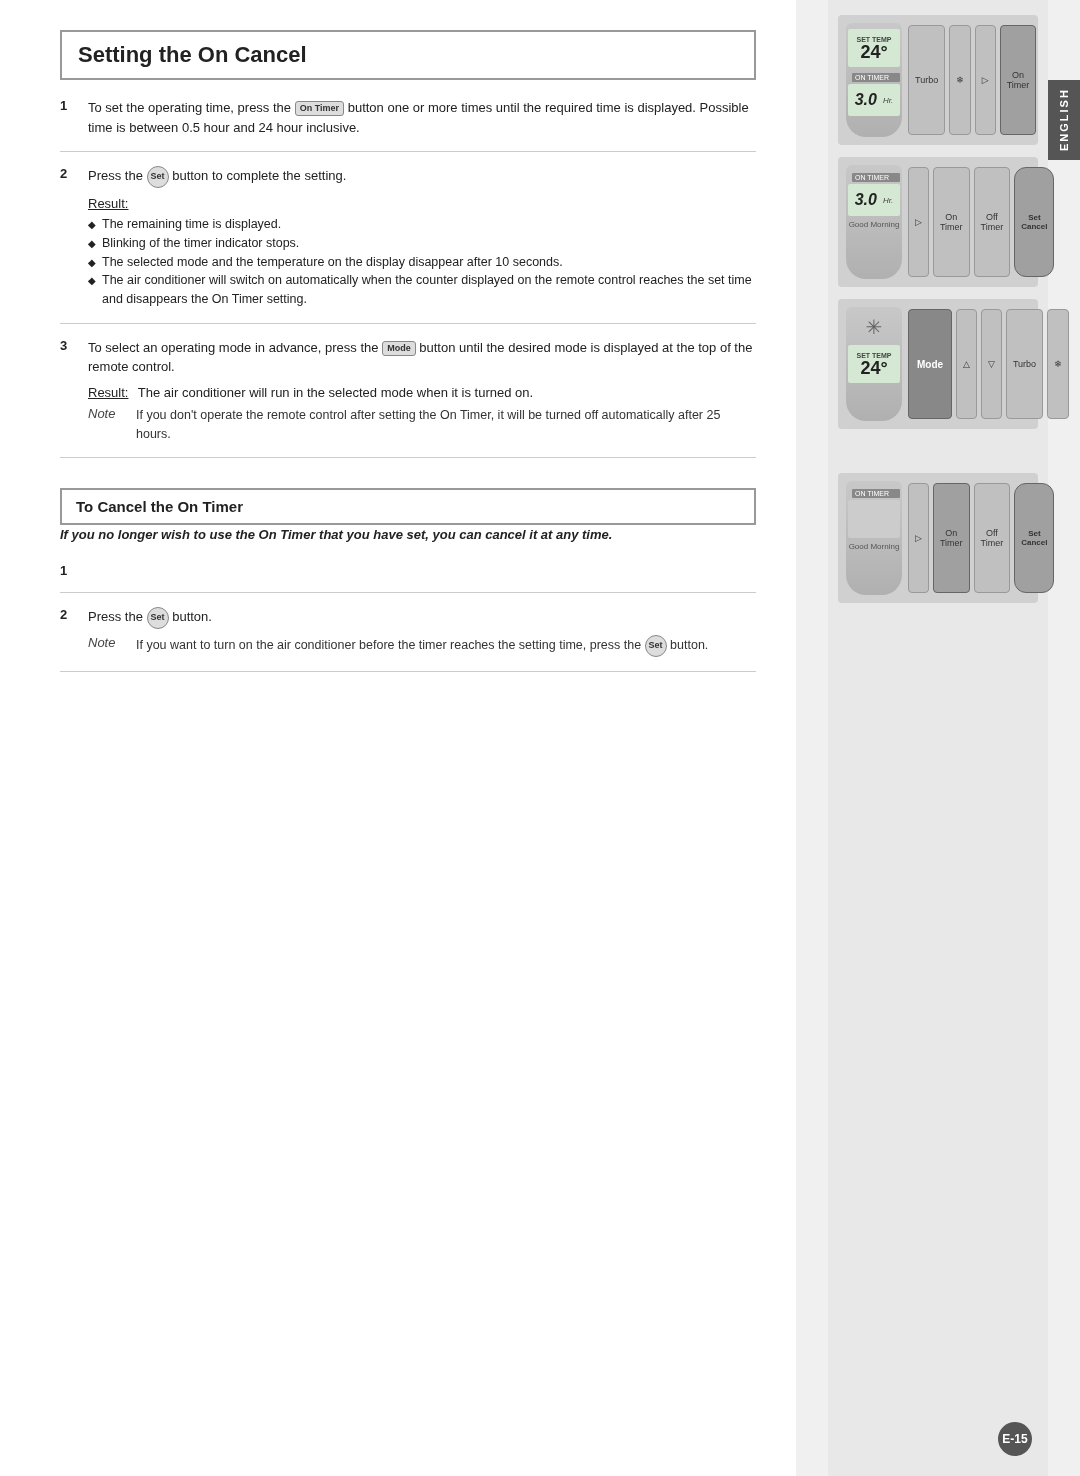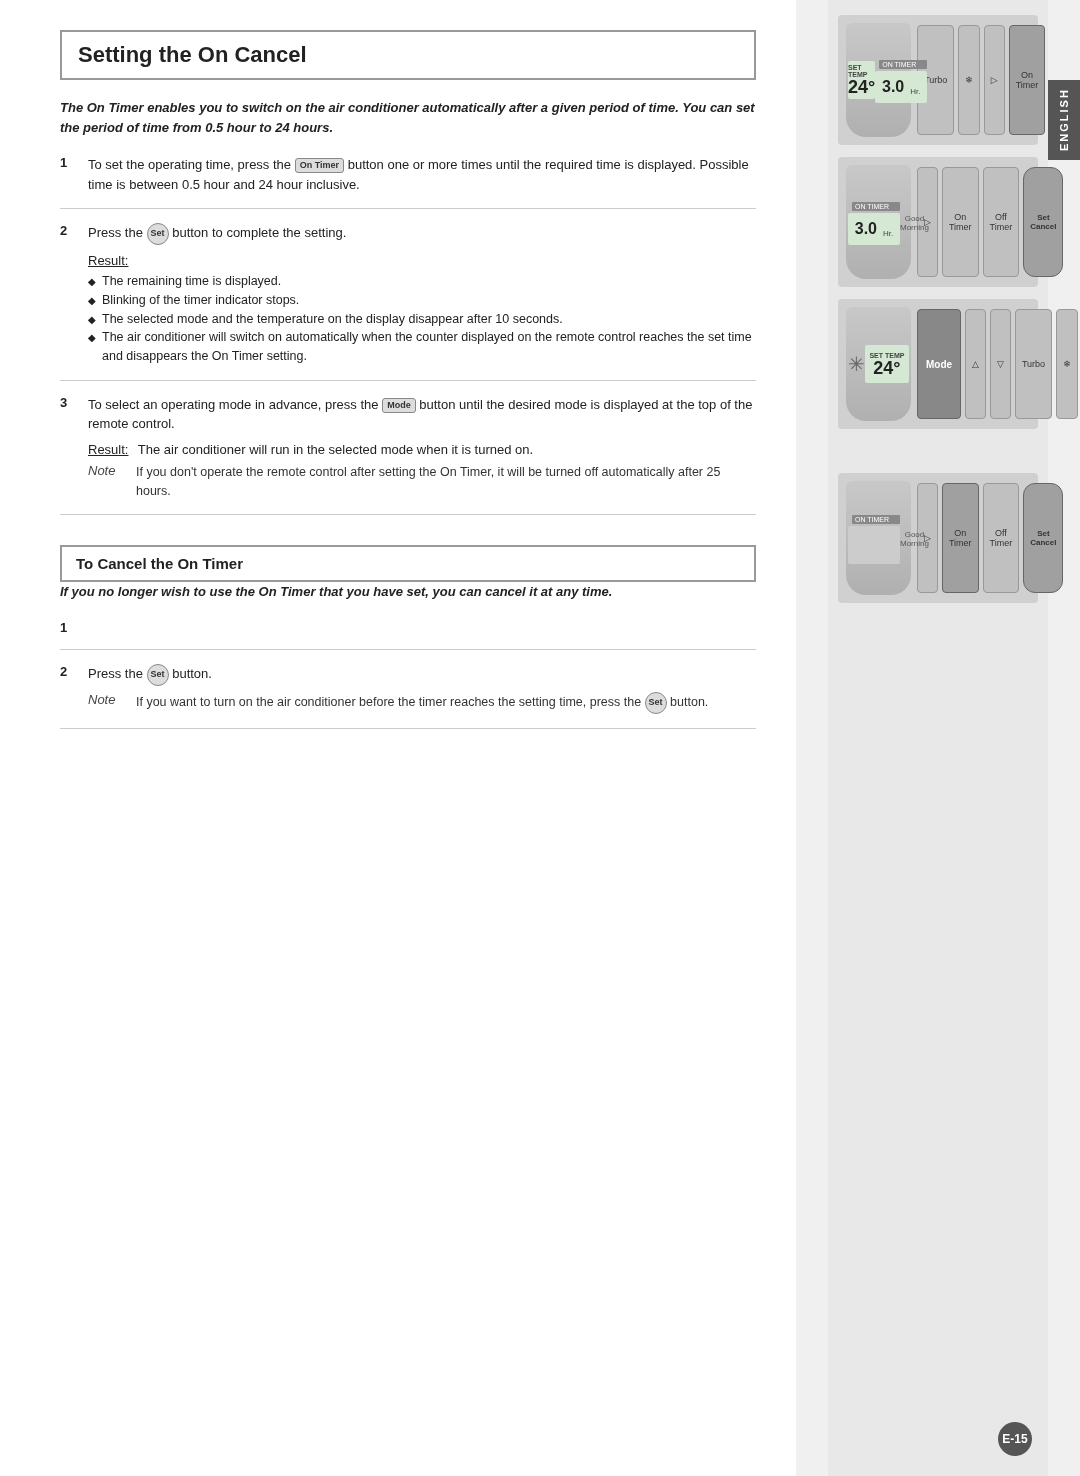--- a/index.html
+++ b/index.html
@@ -201,21 +201,21 @@
       display: flex;
       gap: 6px;
       align-items: stretch;
       min-height: 130px;
     }
     .remote-left {
       width: 65px;
       background: linear-gradient(180deg, #c8c8c8 0%, #b0b0b0 100%);
       border-radius: 6px 6px 20px 20px;
       display: flex;
-      flex-direction: row;
+      flex-direction: column;
       align-items: center;
       padding: 4px 2px;
       font-size: 8px;
       color: #333;
       position: relative;
     }
     .remote-display {
       background: #d4e8d4;
       width: 52px;
       height: 38px;
@@ -233,22 +233,23 @@
       font-weight: bold;
     }
     .remote-display .temp-val {
       font-size: 18px;
       font-weight: bold;
       color: #222;
       line-height: 1;
     }
     .remote-display .timer-row {
       display: flex;
-      align-items: flex-end;
+      align-items: center;
       gap: 6px;
+      font-style: italic;
     }
     .remote-display .timer-val {
       font-size: 16px;
       font-weight: bold;
       color: #222;
     }
     .remote-display .timer-unit {
       font-size: 8px;
       color: #444;
     }
@@ -324,21 +325,20 @@
   <div class="side-tab">
     <span>ENGLISH</span>
   </div>
 
   <div class="main-content">
 
     <div class="section-header">
       <h1>Setting the On Cancel</h1>
     </div>
 
-    <p class="intro-text">The On Timer enables you to switch on the air conditioner automatically after a given period of time. You can set the period of time from 0.5 hour to 24 hours.</p>
 
     <div class="step">
       <div class="step-num">1</div>
       <div class="step-content">
         <p>
           <span>To set the operating time, press the</span>
           <span class="btn-ref">On Timer</span>
           <span>button one or more times until the required time is displayed. Possible time is between 0.5 hour and 24 hour inclusive.</span>
         </p>
       </div>

